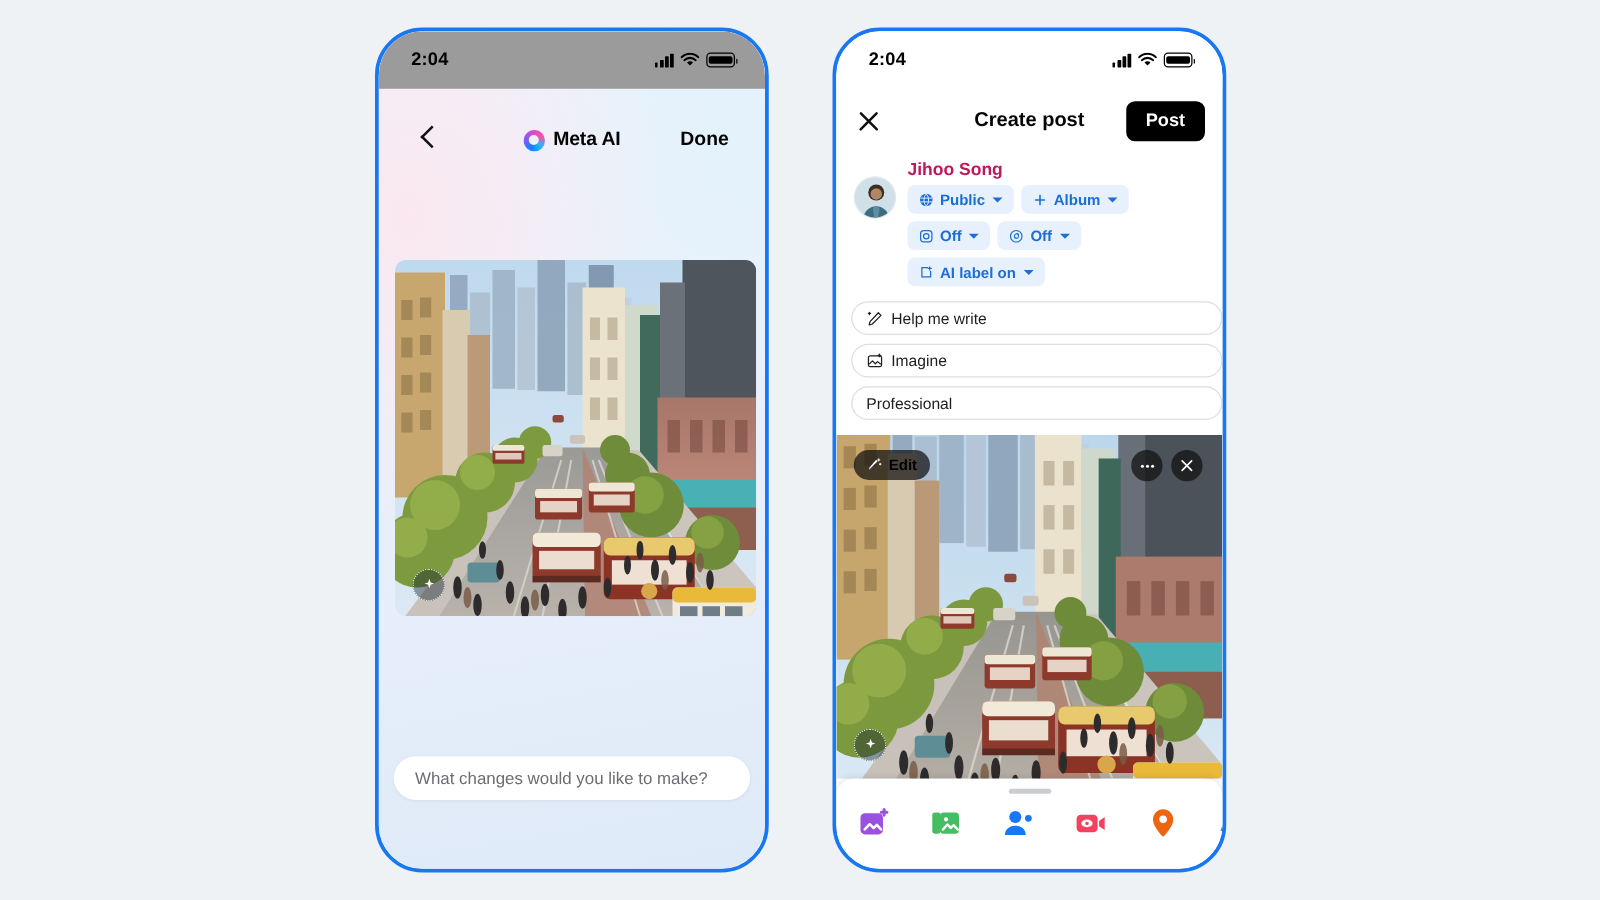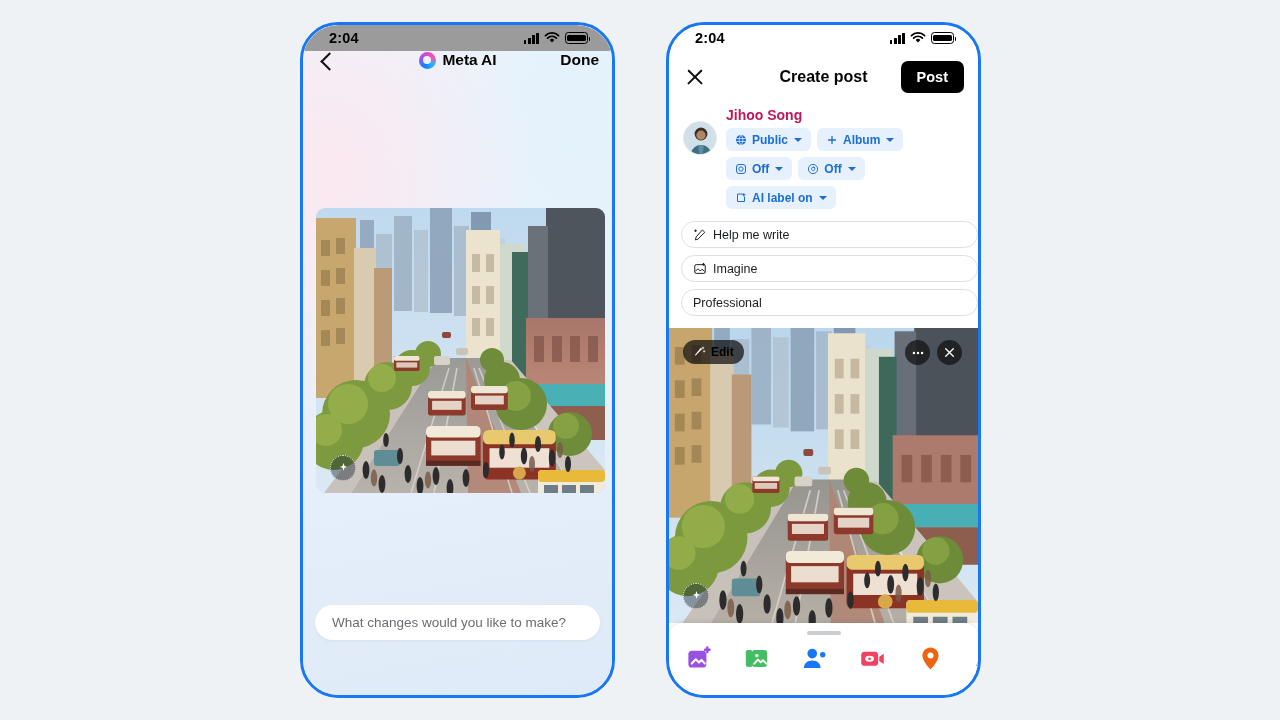--- a/index.html
+++ b/index.html
@@ -19,21 +19,21 @@
     overflow: hidden;
     background: #fff;
   }
   #phone-left  { left: 300px; top: 22px; width: 315px; height: 676px; }
   #phone-right { left: 666px; top: 22px; width: 315px; height: 676px; }
 
   .screen { position: absolute; inset: 0; border-radius: 35px; overflow: hidden; }
 
   
   .statusbar {
-    height: 26px; display: flex; align-items: center;
+    height: 46px; display: flex; align-items: center;
     justify-content: space-between; padding: 0 24px 0 26px;
     font-size: 14.5px; font-weight: 600; color: #000;
     letter-spacing: .2px;
   }
   .statusbar.grey { background: #9b9b9b; }
   .statusbar.white { background: #ffffff; }
   .sb-right { display: flex; align-items: center; gap: 5px; }
   .bars { display: flex; align-items: flex-end; gap: 1.5px; height: 11px; }
   .bars i { width: 2.7px; background: #000; border-radius: .6px; display: block; }
   .bars i:nth-child(1){height:4px}.bars i:nth-child(2){height:6px}
@@ -47,22 +47,22 @@
   .batt b { display:block; width:100%; height:100%; background:#000; border-radius:1.6px; }
 
   
   #phone-left .screen {
     background:
       radial-gradient(120% 70% at 8% 22%, #fbe8f0 0%, rgba(251,232,240,0) 55%),
       radial-gradient(110% 60% at 95% 12%, #e3f2fb 0%, rgba(227,242,251,0) 60%),
       linear-gradient(170deg, #eef4fc 0%, #e9f1fb 45%, #dfeaf8 100%);
   }
   .navbar {
-    height: 50px; display: flex; align-items: flex-start;
-    padding: 0 13px; position: relative;
+    height: 50px; display: flex; align-items: flex-end;
+    padding: 0 29px; position: relative;
   }
   .back-chevron { width: 22px; height: 22px; position: relative; cursor: pointer; }
   .back-chevron::before{
     content:""; position:absolute; left:7px; top:4px; width:11px; height:11px;
     border-left:2.4px solid #111; border-bottom:2.4px solid #111;
     transform: rotate(45deg);
   }
   .nav-center {
     position:absolute; left:0; right:0; display:flex; align-items:center;
     justify-content:center; gap:7px; pointer-events:none;

